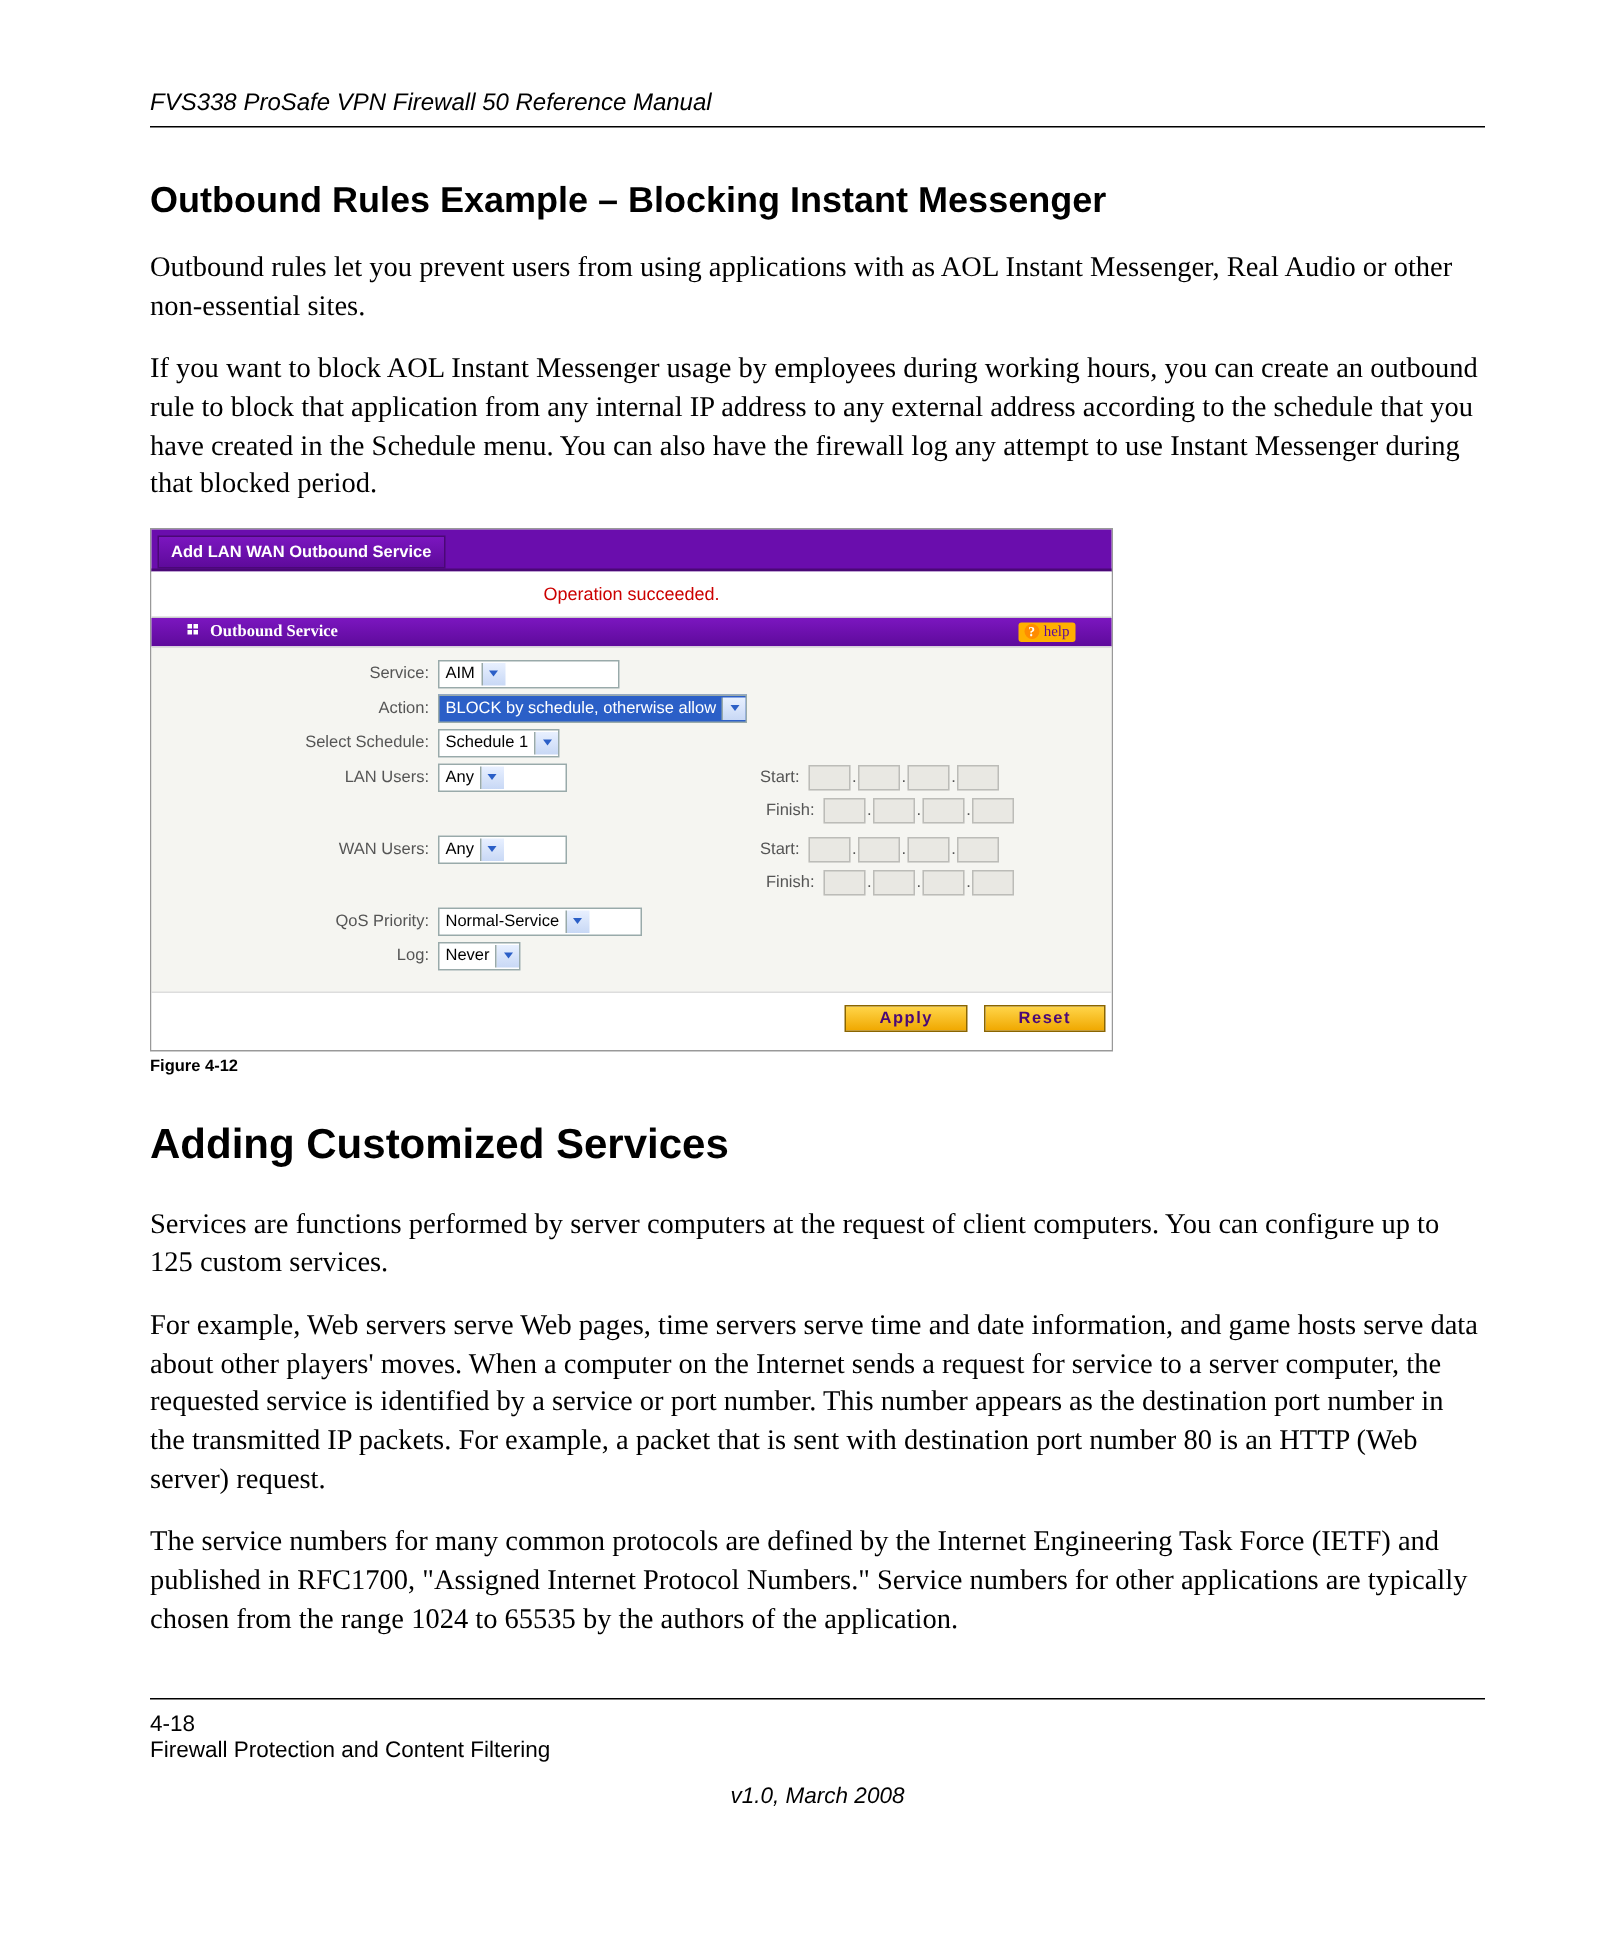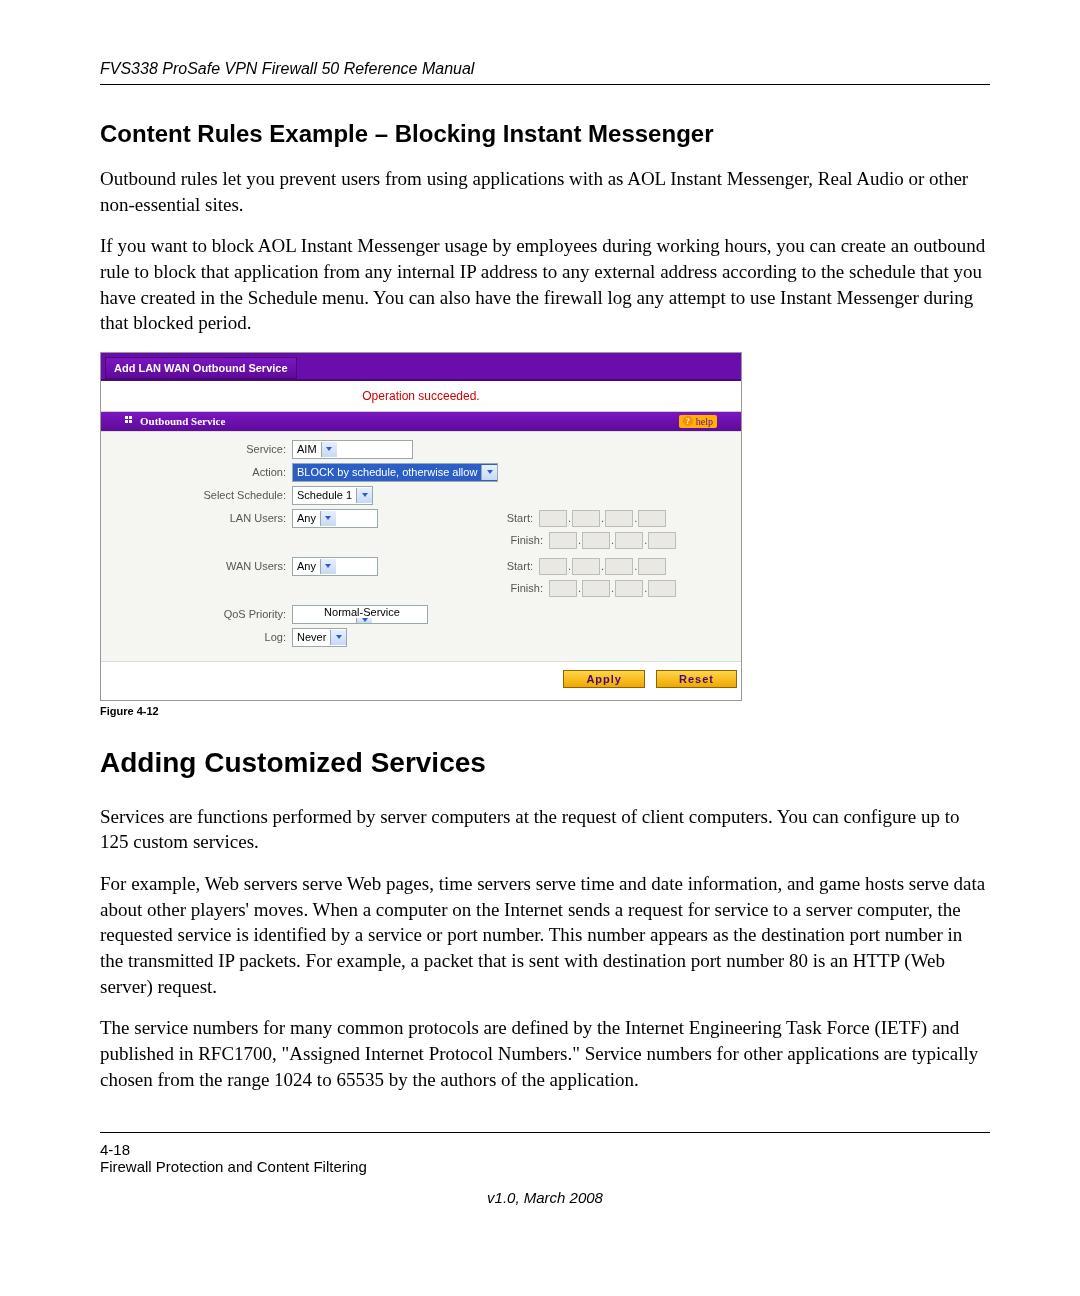--- a/index.html
+++ b/index.html
@@ -237,21 +237,21 @@
     margin-top: 14px;
   }
 </style>
 </head>
 <body>
 
 <div class="page">
 
   <div class="header-line">FVS338 ProSafe VPN Firewall 50 Reference Manual</div>
 
-  <h2>Content Rules Example – Blocking Instant Messenger</h2>
+  <h2>Outbound Rules Example – Blocking Instant Messenger</h2>
   <p>Outbound rules let you prevent users from using applications with as AOL Instant Messenger, Real Audio or other non-essential sites.</p>
   <p>If you want to block AOL Instant Messenger usage by employees during working hours, you can create an outbound rule to block that application from any internal IP address to any external address according to the schedule that you have created in the Schedule menu. You can also have the firewall log any attempt to use Instant Messenger during that blocked period.</p>
 
   <div class="figure-wrap">
     <div class="ui-box">
 
       <div class="ui-titlebar-wrap">
         <span class="ui-titlebar">Add LAN WAN Outbound Service</span>
       </div>
 
@@ -363,21 +363,21 @@
               <span class="ip-dot">.</span>
             <span class="ip-box"></span>
               <span class="ip-dot">.</span>
             <span class="ip-box"></span>
           </div>
         </div>
 
         <div class="ui-row" style="margin-top:4px;">
           <div class="ui-label">QoS Priority:</div>
           <div class="ui-field">
-            <span class="sel" style="width:130px;flex-direction:column;">
+            <span class="sel" style="width:130px;">
               <span>Normal-Service</span>
                 <span class="arrow"></span>
             </span>
           </div>
         </div>
 
         <div class="ui-row">
           <div class="ui-label">Log:</div>
           <div class="ui-field">
             <span class="sel">

